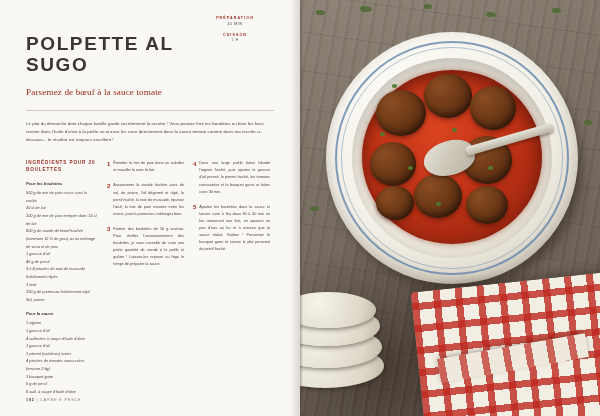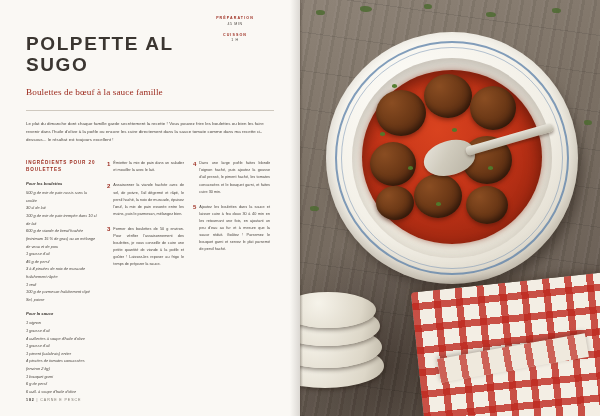--- a/index.html
+++ b/index.html
@@ -327,21 +327,21 @@
         <div class="meta-label">PRÉPARATION</div>
         <div class="meta-value">45 MIN</div>
       </div>
       <div class="meta-row">
         <div class="meta-label">CUISSON</div>
         <div class="meta-value">1 H</div>
       </div>
     </div>
 
     <h1 class="title">POLPETTE AL SUGO</h1>
-    <div class="subtitle">Boulettes de bœuf à la sauce famille</div>
+    <div class="subtitle">Parsemez de bœuf à la sauce tomate</div>
 
     <div class="rule"></div>
 
     <div class="intro">Le plat du dimanche dont chaque famille garde secrètement la recette ! Vous pouvez frire les boulettes ou bien les faire revenir dans l'huile d'olive à la poêle ou encore les cuire directement dans la sauce tomate comme dans ma recette ci-dessous... le résultat est toujours excellent !</div>
 
     <div class="columns">
 
       <div class="col col-ing">
         <div class="sec-head">INGRÉDIENTS POUR 20 BOULETTES</div>
 

